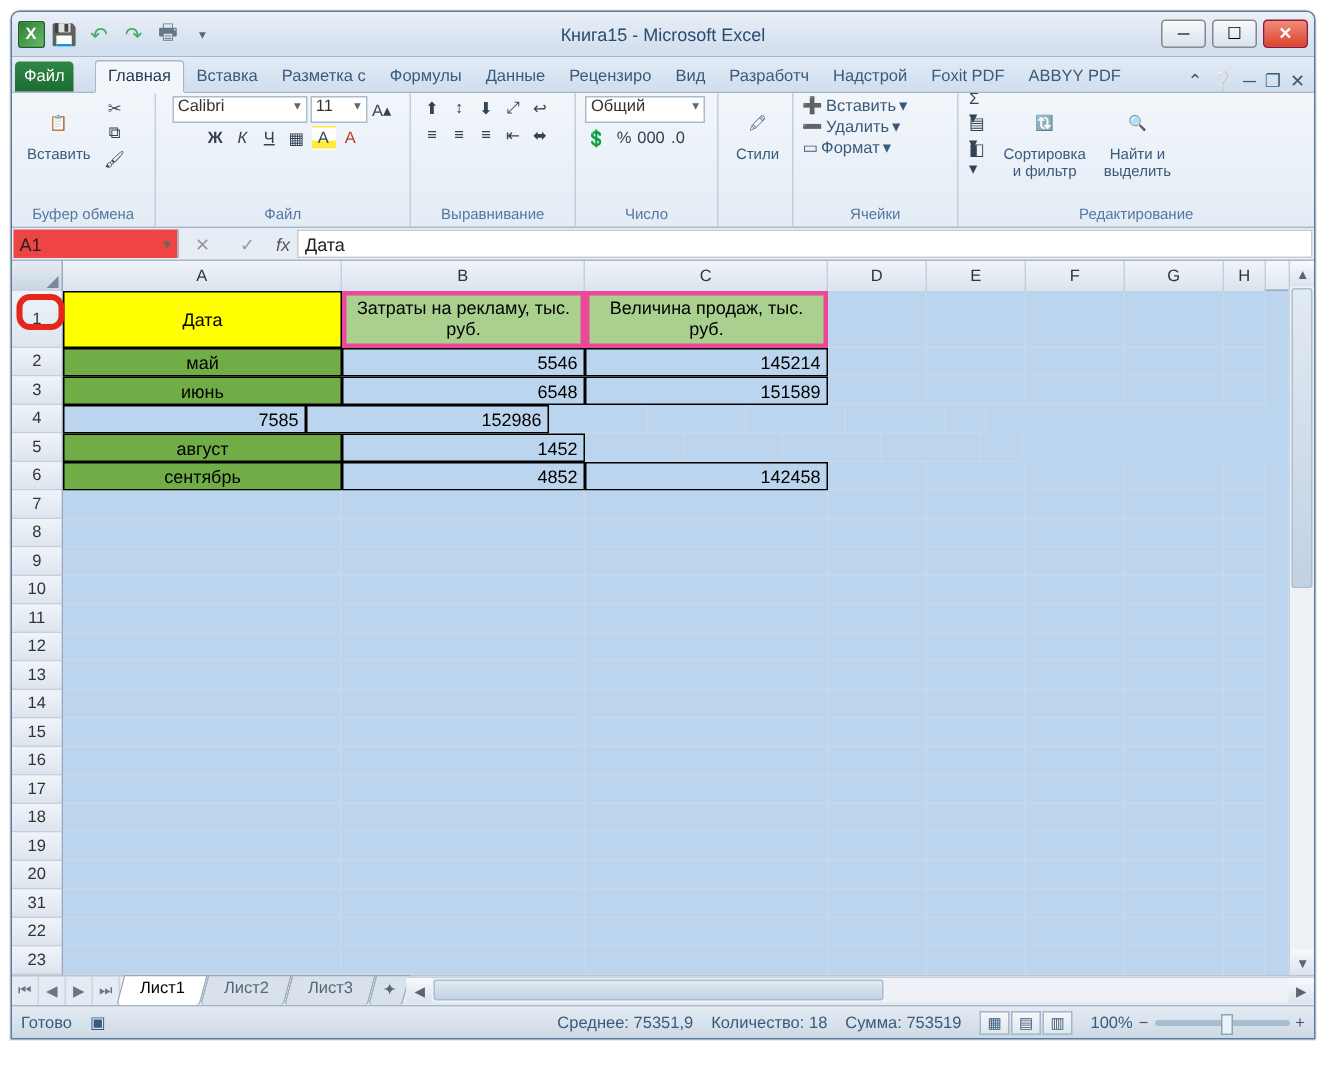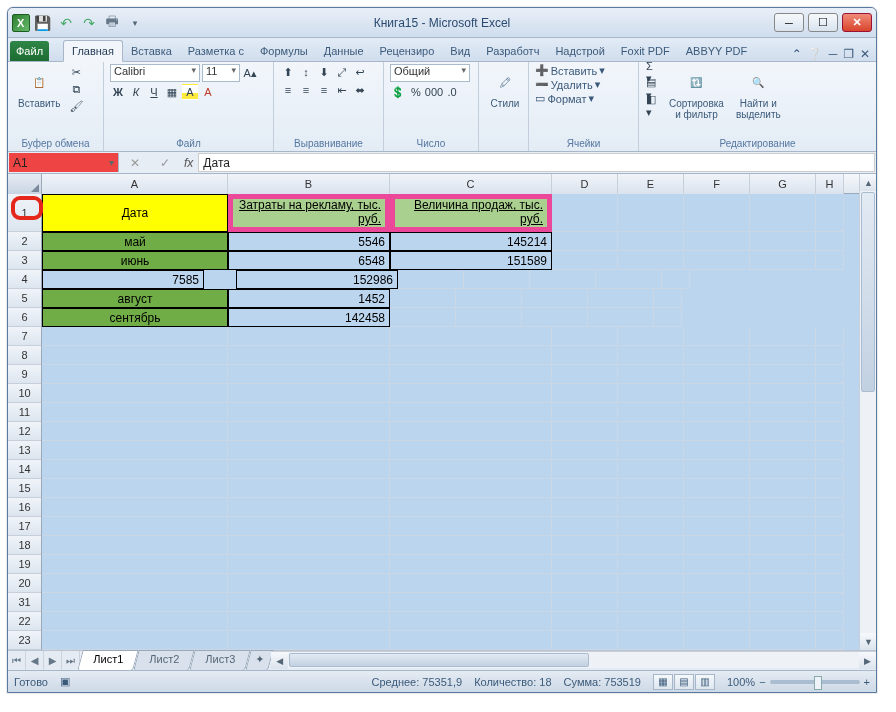--- a/index.html
+++ b/index.html
@@ -54,21 +54,21 @@
 .colh { height:20px; border-right:1px solid #c7d0da; text-align:center; font-size:11px; color:#333; display:flex; align-items:center; justify-content:center; background:linear-gradient(#f0f4f9,#dae3ee);}
 .rows-wrap { flex:1; display:flex; overflow:hidden;}
 .row-headers { width:34px; background:linear-gradient(#f5f8fb,#dfe7f0); border-right:1px solid #9ca9b8;}
 .rowh { height:19px; border-bottom:1px solid #c7d0da; font-size:11px; color:#333; display:flex; align-items:center; justify-content:center; background:linear-gradient(#f0f4f9,#dce5ef);}
 .rowh:first-child { height:38px;}
 .cells { position:relative; flex:1;}
 .cellrow { display:flex; height:19px;}
 .cellrow:first-child { height:38px;}
 .cell { border-right:1px solid #cbd7e4; border-bottom:1px solid #cbd7e4; font-size:12px; color:#000; padding:1px 3px; display:flex; align-items:center; background:#bcd5ef; overflow:hidden;}
 .cell.hdr-a { background:#ffff00; border:1px solid #000; justify-content:center; font-size:12px; }
-.cell.hdr-bc { background:#a9d08e; border:5px solid #ec4899; text-align:right; justify-content:center; font-size:12px; line-height:1.15; white-space:normal; padding:2px 4px;text-decoration:underline;}
+.cell.hdr-bc { background:#a9d08e; border:3px solid #ec4899; text-align:center; justify-content:center; font-size:12px; line-height:1.15; white-space:normal; padding:2px 4px;}
 .cell.acol { background:#70ad47; border:1px solid #000; justify-content:center; color:#000;}
 .cell.bcol, .cell.ccol { background:#bcd5ef; border:1px solid #000; justify-content:flex-end; padding-right:4px;}
 .scrollbar-v { position:absolute; right:0; top:0; bottom:0; width:17px; background:#eef2f7; border-left:1px solid #c7d0da;}
 .scrollbar-v .arr, .scrollbar-h .arr { height:17px; width:17px; background:linear-gradient(#f7f9fc,#dbe3ed); display:flex; align-items:center;justify-content:center; font-size:9px; color:#567;}
 .scrollbar-v .thumb { position:absolute; top:18px; left:1px; right:1px; height:200px; background:linear-gradient(#e2eaf3,#c2d1e2); border:1px solid #aabccf; border-radius:2px;}
 .scrollbar-h { height:17px; background:#eef2f7; border-top:1px solid #c7d0da; display:flex; position:relative;}
 .scrollbar-h .thumb { position:absolute; left:18px; top:1px; bottom:1px; width:300px; background:linear-gradient(#e2eaf3,#c2d1e2); border:1px solid #aabccf; border-radius:2px;}
 
 
 .sheetbar { height:20px; display:flex; align-items:stretch; background:#e4ebf3; border-top:1px solid #b9c4d0;}
@@ -144,21 +144,21 @@
         </div>
         <div class="vstack">
           <div class="mini">✂</div>
           <div class="mini">⧉</div>
           <div class="mini">🖌</div>
         </div>
       </div>
       <div class="rgroup-label">Буфер обмена</div>
     </div>
     <div class="rgroup" style="width:170px;">
-      <div class="rgroup-main" style="flex-direction:column;gap:2px;">
+      <div class="rgroup-main" style="flex-direction:column;gap:2px;align-items:center;">
         <div class="hstack">
           <div class="rsel" style="width:90px;">Calibri</div>
           <div class="rsel" style="width:38px;">11</div>
           <div class="mini">A▴</div>
         </div>
         <div class="hstack">
           <div class="mini b">Ж</div>
           <div class="mini i">К</div>
           <div class="mini u">Ч</div>
           <div class="mini">▦</div>
@@ -316,38 +316,39 @@
           <div class="cell bcol" style="width:162px;">6548</div>
           <div class="cell ccol" style="width:162px;">151589</div>
           <div class="cell" style="width:66px;"></div>
             <div class="cell" style="width:66px;"></div>
             <div class="cell" style="width:66px;"></div>
             <div class="cell" style="width:66px;"></div>
             <div class="cell" style="width:28px;"></div>
         </div>
         <div class="cellrow">
           <div class="cell bcol" style="width:162px;">7585</div>
-          <div class="cell ccol" style="width:162px;margin-left:32px;">152986</div>
+          <div class="cell ccol" style="width:162px;">152986</div>
           <div class="cell" style="width:66px;"></div>
             <div class="cell" style="width:66px;"></div>
             <div class="cell" style="width:66px;"></div>
             <div class="cell" style="width:66px;"></div>
             <div class="cell" style="width:28px;"></div>
         </div>
         <div class="cellrow">
           <div class="cell acol" style="width:186px;">август</div>
           <div class="cell bcol" style="width:162px;">1452</div>
           <div class="cell" style="width:66px;"></div>
             <div class="cell" style="width:66px;"></div>
             <div class="cell" style="width:66px;"></div>
             <div class="cell" style="width:66px;"></div>
             <div class="cell" style="width:28px;"></div>
         </div>
         <div class="cellrow">
           <div class="cell acol" style="width:186px;">сентябрь</div>
+          <div class="cell bcol" style="width:162px;">4852</div>
           <div class="cell ccol" style="width:162px;">142458</div>
           <div class="cell" style="width:66px;"></div>
             <div class="cell" style="width:66px;"></div>
             <div class="cell" style="width:66px;"></div>
             <div class="cell" style="width:66px;"></div>
             <div class="cell" style="width:28px;"></div>
         </div>
 
         <div class="cellrow">
             <div class="cell" style="width:186px;"></div>

